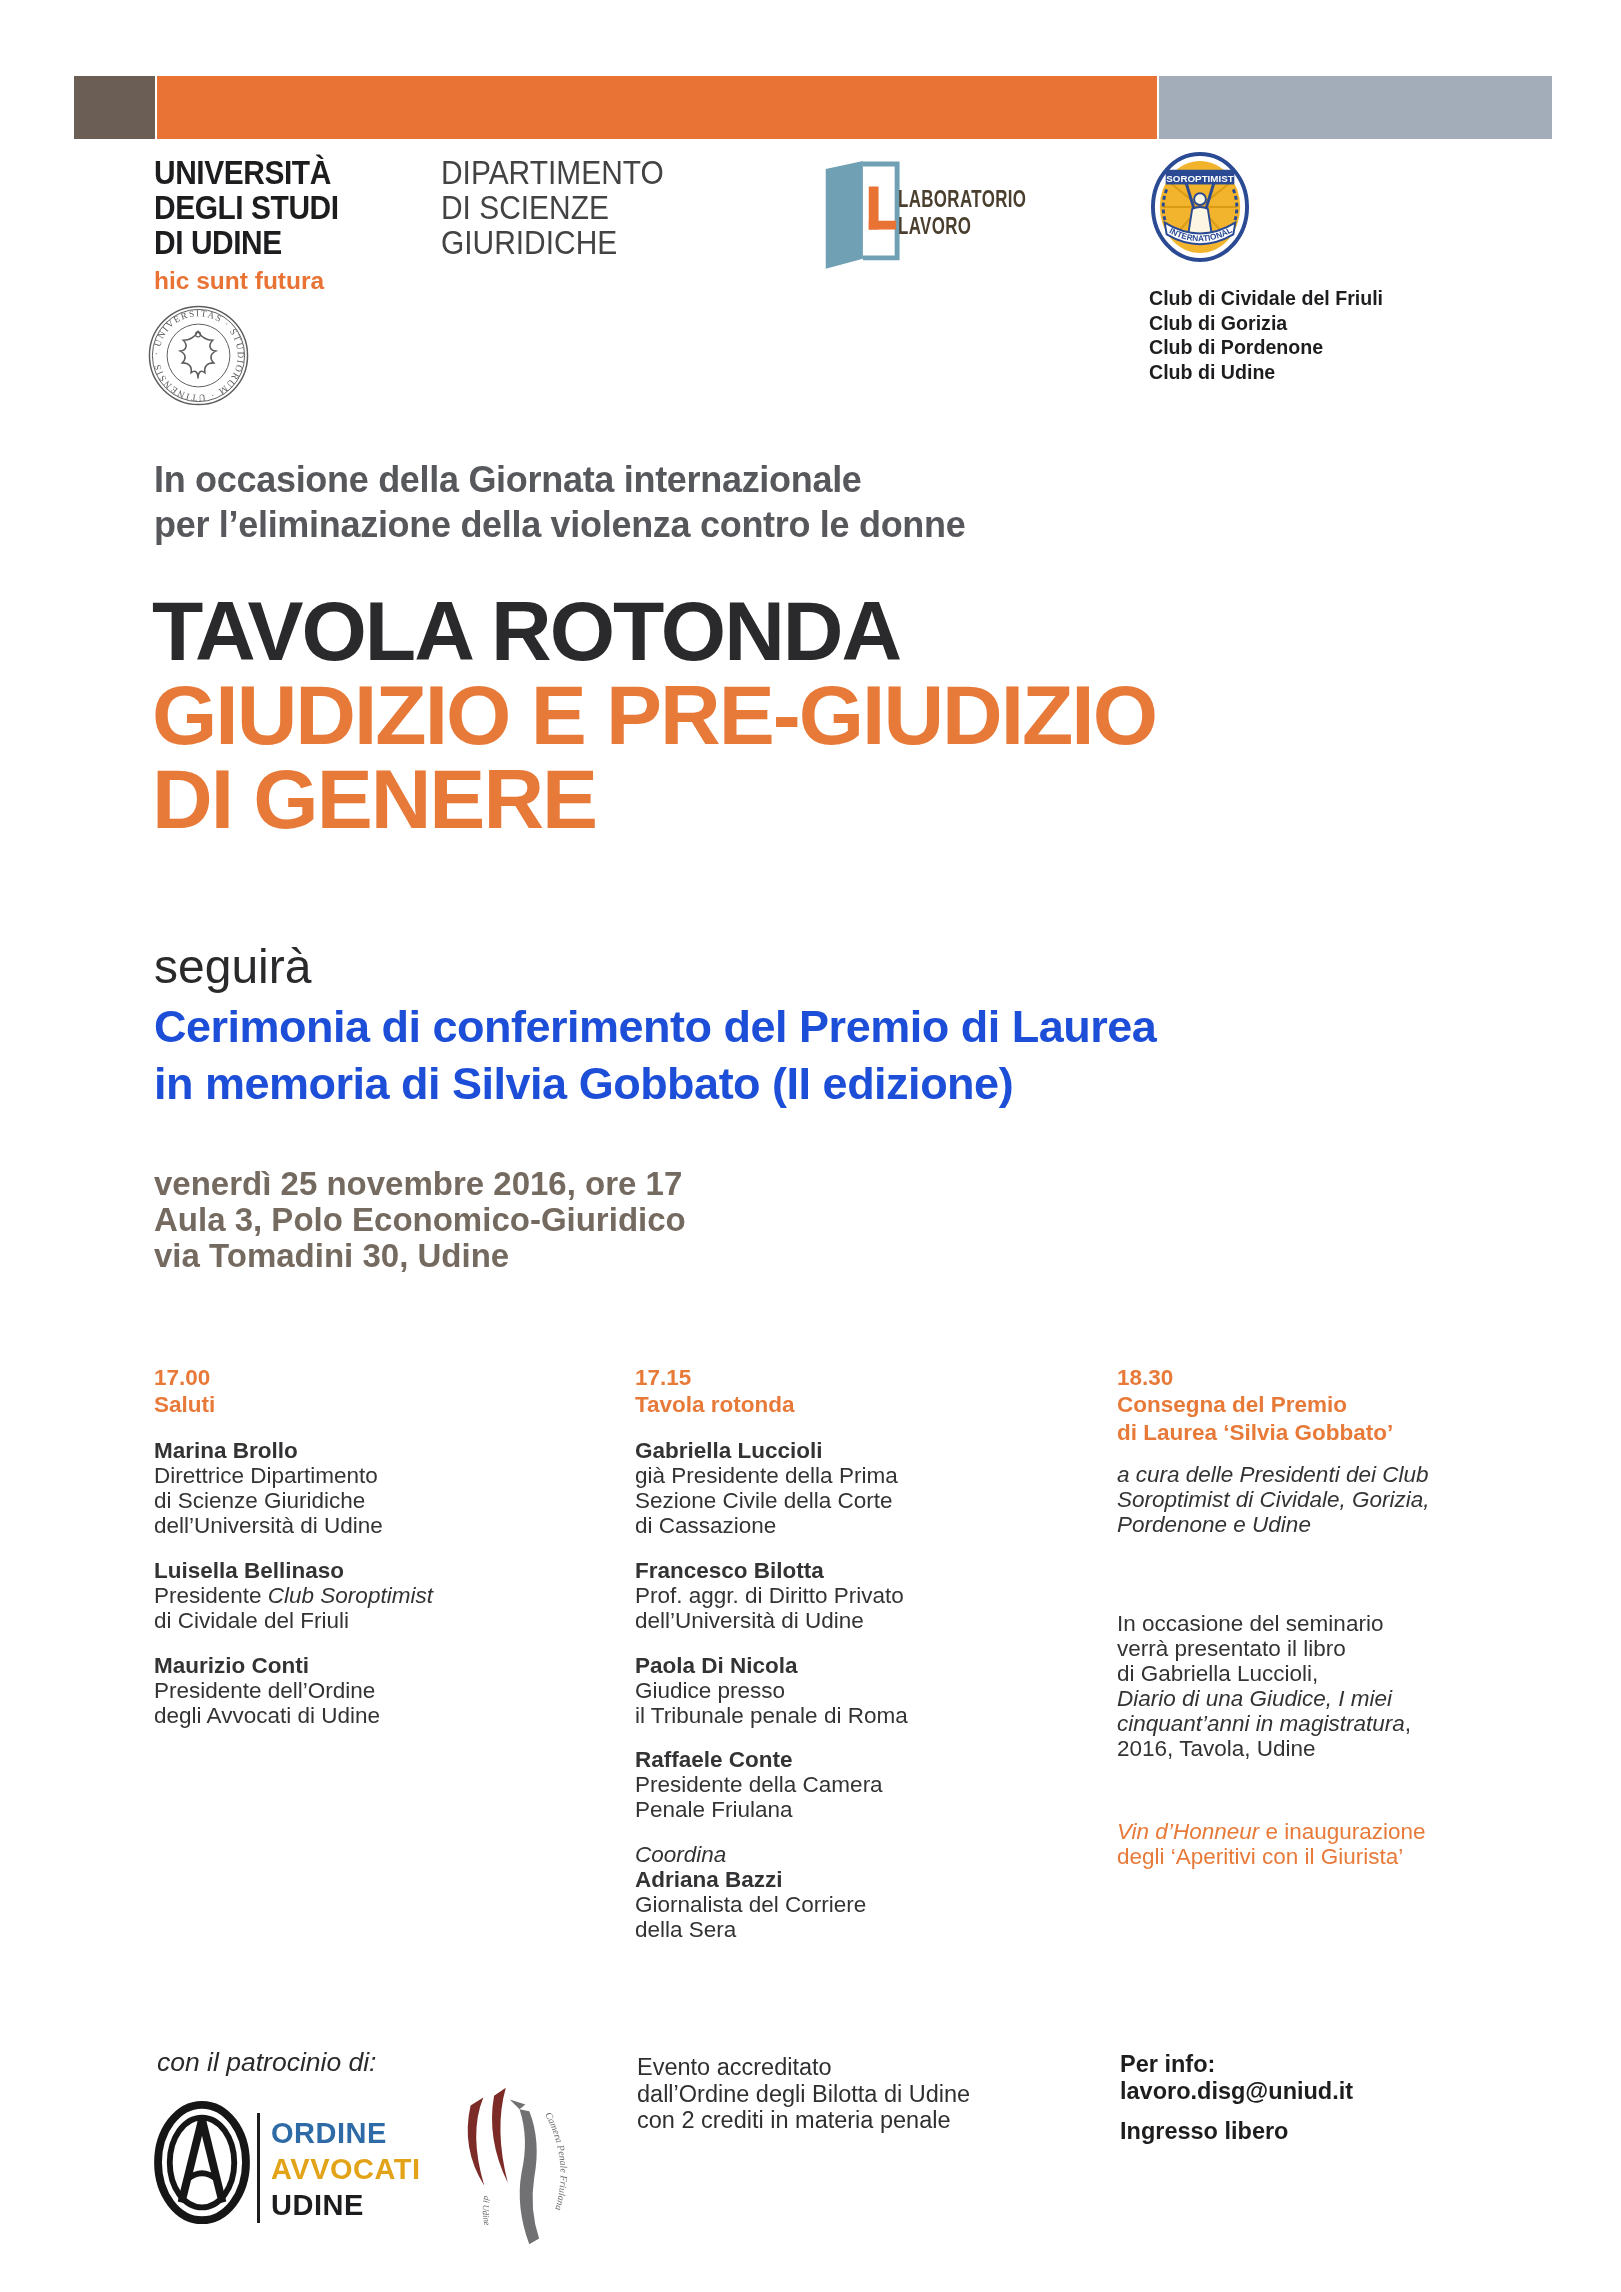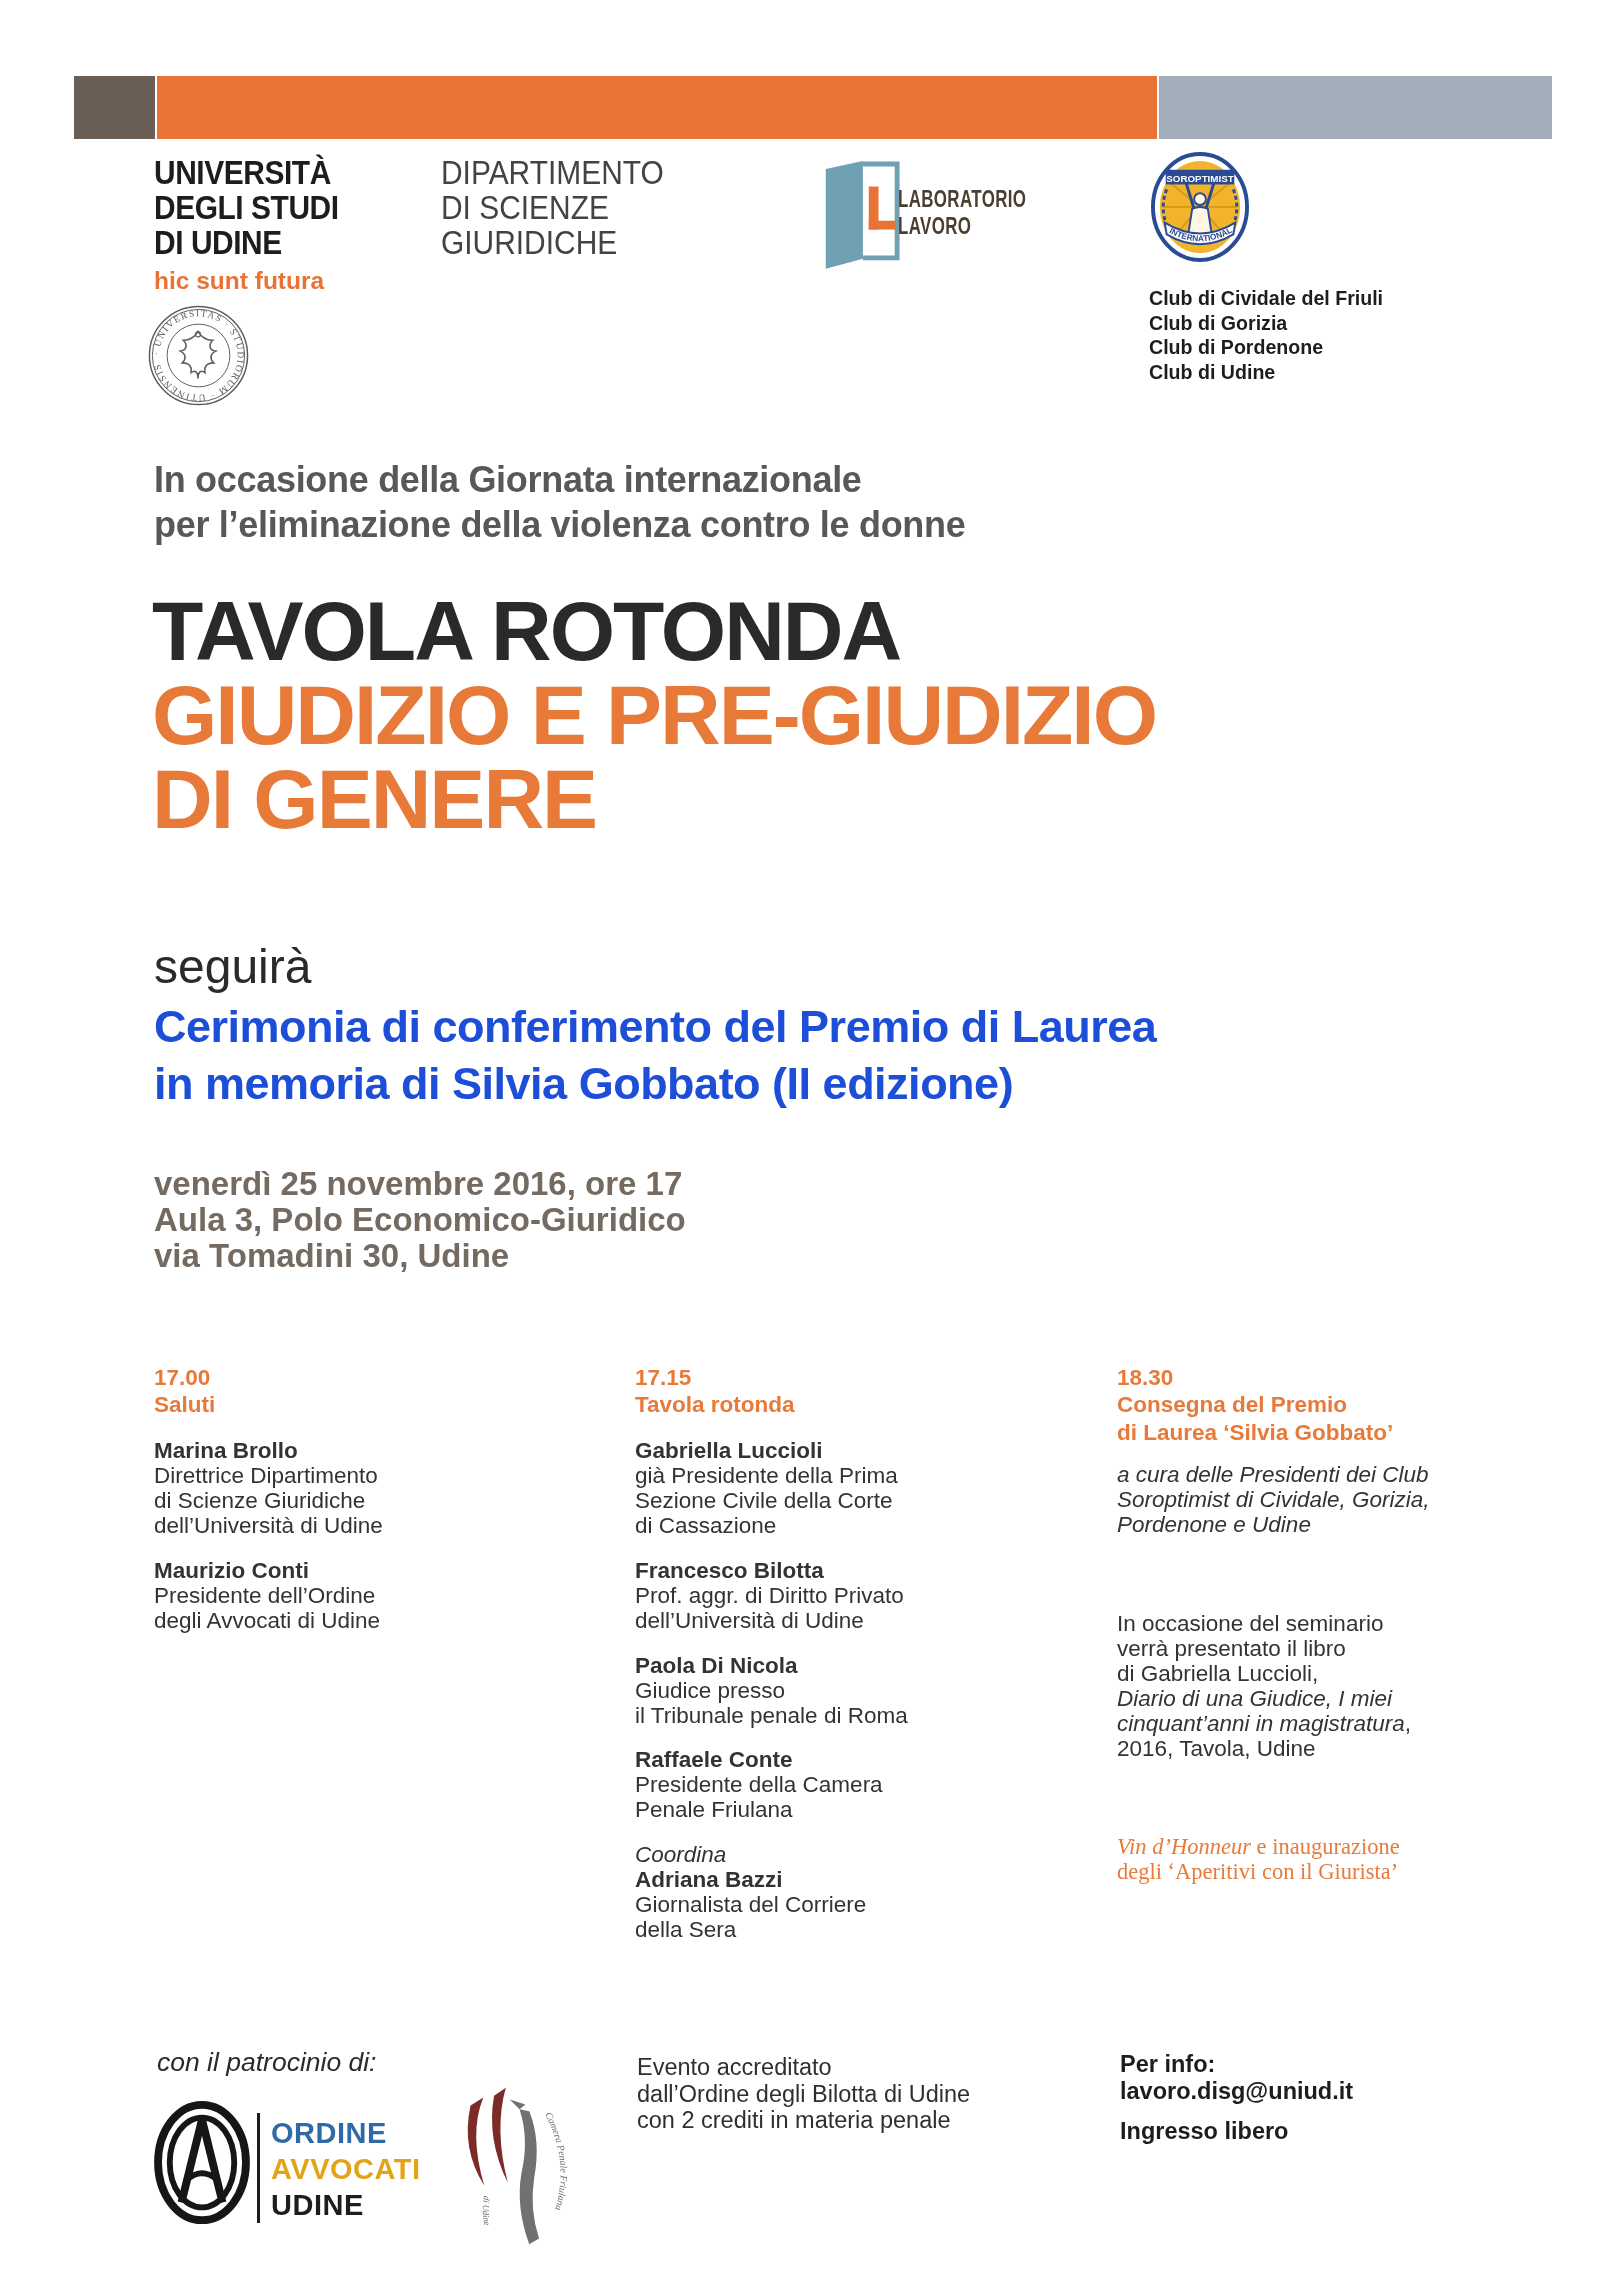--- a/index.html
+++ b/index.html
@@ -163,20 +163,25 @@
       <div class="pcol" style="left: 154px;">
         <div class="col-time">17.00</div>
         <div class="col-head">Saluti</div>
         <div class="pblock">
           <div class="pline"><span class="b">Marina Brollo</span></div>
           <div class="pline"><span class="n">Direttrice Dipartimento</span></div>
           <div class="pline"><span class="n">di Scienze Giuridiche</span></div>
           <div class="pline"><span class="n">dell’Università di Udine</span></div>
         </div>
         <div class="pblock">
+          <div class="pline"><span class="b">Luisella Bellinaso</span></div>
+          <div class="pline"><span class="n">Presidente </span><span class="i">Club Soroptimist</span></div>
+          <div class="pline"><span class="n">di Cividale del Friuli</span></div>
+        </div>
+        <div class="pblock">
           <div class="pline"><span class="b">Maurizio Conti</span></div>
           <div class="pline"><span class="n">Presidente dell’Ordine</span></div>
           <div class="pline"><span class="n">degli Avvocati di Udine</span></div>
         </div>
       </div>
       <div class="pcol" style="left: 635px;">
         <div class="col-time">17.15</div>
         <div class="col-head">Tavola rotonda</div>
         <div class="pblock">
           <div class="pline"><span class="b">Gabriella Luccioli</span></div>
@@ -216,21 +221,21 @@
           <div class="pline"><span class="n">Pordenone e Udine</span></div>
         </div>
         <div class="pblock" style="margin-top: 74px;">
           <div class="pline"><span class="n">In occasione del seminario</span></div>
           <div class="pline"><span class="n">verrà presentato il libro</span></div>
           <div class="pline"><span class="n">di Gabriella Luccioli,</span></div>
           <div class="pline"><span class="i">Diario di una Giudice, I miei</span></div>
           <div class="pline"><span class="i">cinquant’anni in magistratura</span><span class="n">,</span></div>
           <div class="pline"><span class="n">2016, Tavola, Udine</span></div>
         </div>
-        <div class="pblock orange" style="margin-top: 73px; font-family: Liberation Serif, serif;">
+        <div class="pblock orange" style="margin-top: 58px;">
           <div class="pline"><span class="i">Vin d’Honneur</span><span class="n"> e inaugurazione</span></div>
           <div class="pline"><span class="n">degli ‘Aperitivi con il Giurista’</span></div>
         </div>
       </div>
     </div>
 
   <div class="abs patronage">con il patrocinio di:</div>
 
   <svg class="abs" style="left:153px;top:2099px" width="98" height="127" viewBox="0 0 100 130">
     <ellipse cx="50" cy="65" rx="45" ry="59" fill="none" stroke="#161616" stroke-width="8"></ellipse>

